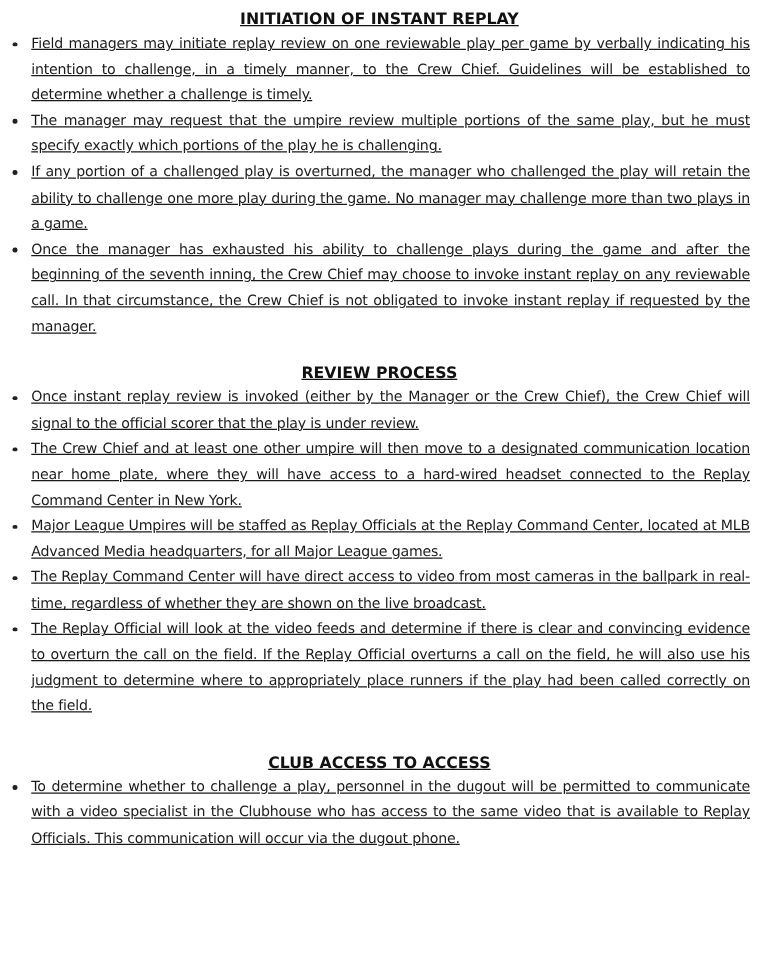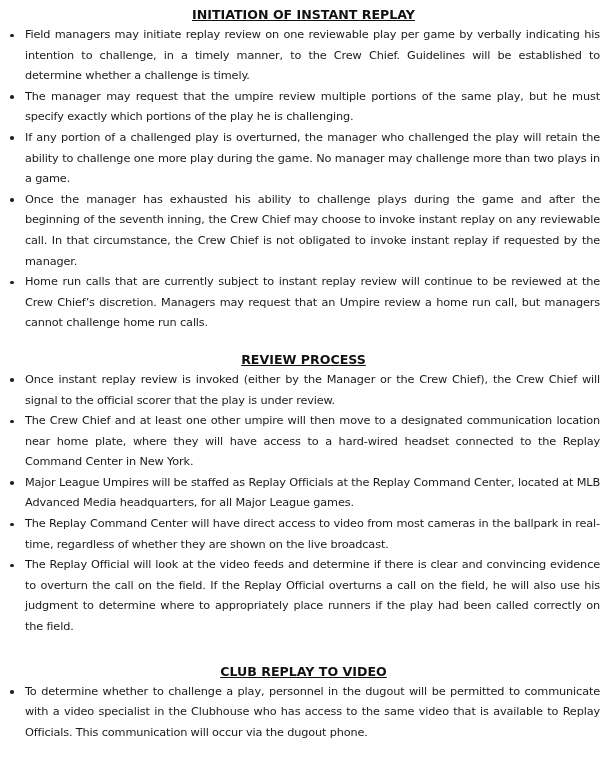--- a/index.html
+++ b/index.html
@@ -25,20 +25,21 @@
     list-style: none;
     margin: 0;
     padding: 0;
   }
   ul.bullets li {
     position: relative;
     padding-left: 25px;
     padding-right: 7px;
     line-height: 20.6px;
     text-align: justify;
+    text-decoration: underline;
   }
   ul.bullets li::before {
     content: "";
     position: absolute;
     left: 10px;
     top: 8.5px;
     width: 3.5px; height: 3.5px;
     border-radius: 50%;
     background: #222;
   }
@@ -51,36 +52,35 @@
 
 <div class="page">
 
   <section>
     <h2 id="sec1-heading" class="heading">INITIATION OF INSTANT REPLAY</h2>
     <ul class="bullets">
       <li>Field managers may initiate replay review on one reviewable play per game by verbally indicating his intention to challenge, in a timely manner, to the Crew Chief.  Guidelines will be established to determine whether a challenge is timely.</li>
       <li>The manager may request that the umpire review multiple portions of the same play, but he must specify exactly which portions of the play he is challenging.</li>
       <li>If any portion of a challenged play is overturned, the manager who challenged the play will retain the ability to challenge one more play during the game.  No manager may challenge more than two plays in a game.</li>
       <li>Once the manager has exhausted his ability to challenge plays during the game and after the beginning of the seventh inning, the Crew Chief may choose to invoke instant replay on any reviewable call.  In that circumstance, the Crew Chief is not obligated to invoke instant replay if requested by the manager.</li>
-      <li>Home run calls that are currently subject to instant replay review will continue to be reviewed at the Crew Chief’s discretion.  Managers may request that an Umpire review a home run call, but managers cannot challenge home run calls.</li>
     </ul>
   </section>
 
   <section>
     <h2 id="sec2-heading" class="heading">REVIEW PROCESS</h2>
     <ul class="bullets">
       <li>Once instant replay review is invoked (either by the Manager or the Crew Chief), the Crew Chief will signal to the official scorer that the play is under review.</li>
       <li>The Crew Chief and at least one other umpire will then move to a designated communication location near home plate, where they will have access to a hard-wired headset connected to the Replay Command Center in New York.</li>
       <li>Major League Umpires will be staffed as Replay Officials at the Replay Command Center, located at MLB Advanced Media headquarters, for all Major League games.</li>
       <li>The Replay Command Center will have direct access to video from most cameras in the ballpark in real-time, regardless of whether they are shown on the live broadcast.</li>
       <li>The Replay Official will look at the video feeds and determine if there is clear and convincing evidence to overturn the call on the field.  If the Replay Official overturns a call on the field, he will also use his judgment to determine where to appropriately place runners if the play had been called correctly on the field.</li>
     </ul>
   </section>
 
   <section>
-    <h2 id="sec3-heading" class="heading">CLUB REPLAY TO VIDEO</h2>
+    <h2 id="sec3-heading" class="heading">CLUB ACCESS TO ACCESS</h2>
     <ul class="bullets">
       <li>To determine whether to challenge a play, personnel in the dugout will be permitted to communicate with a video specialist in the Clubhouse who has access to the same video that is available to Replay Officials.  This communication will occur via the dugout phone.</li>
 
     </ul>
   </section>
 
 </div>
 
 </body></html>

